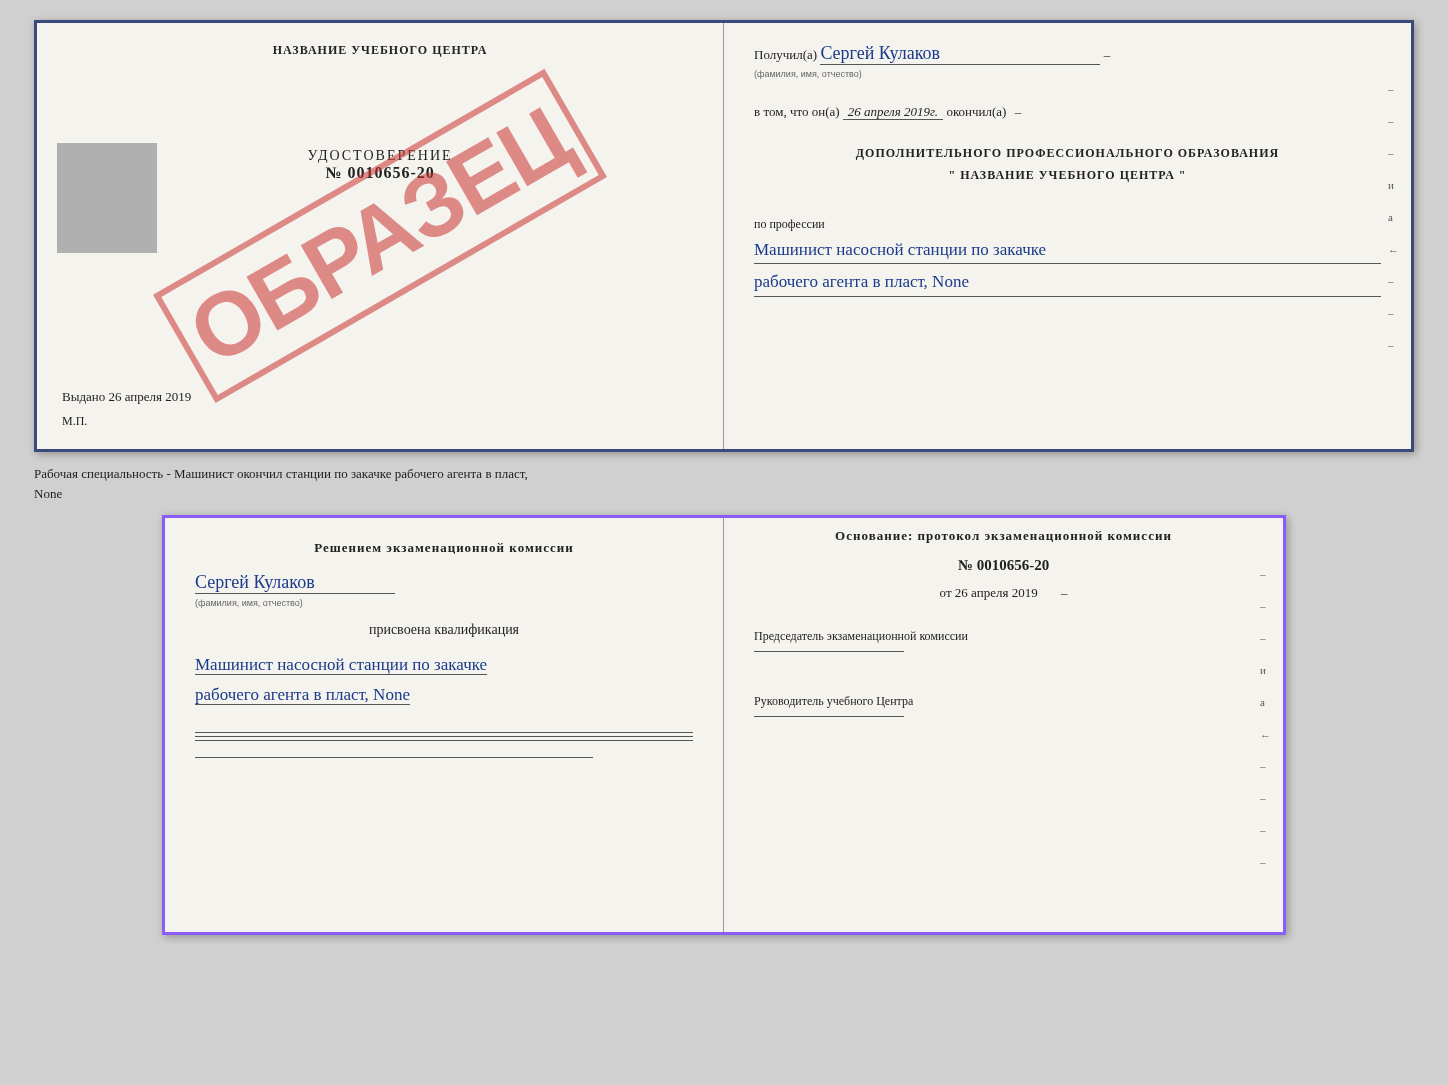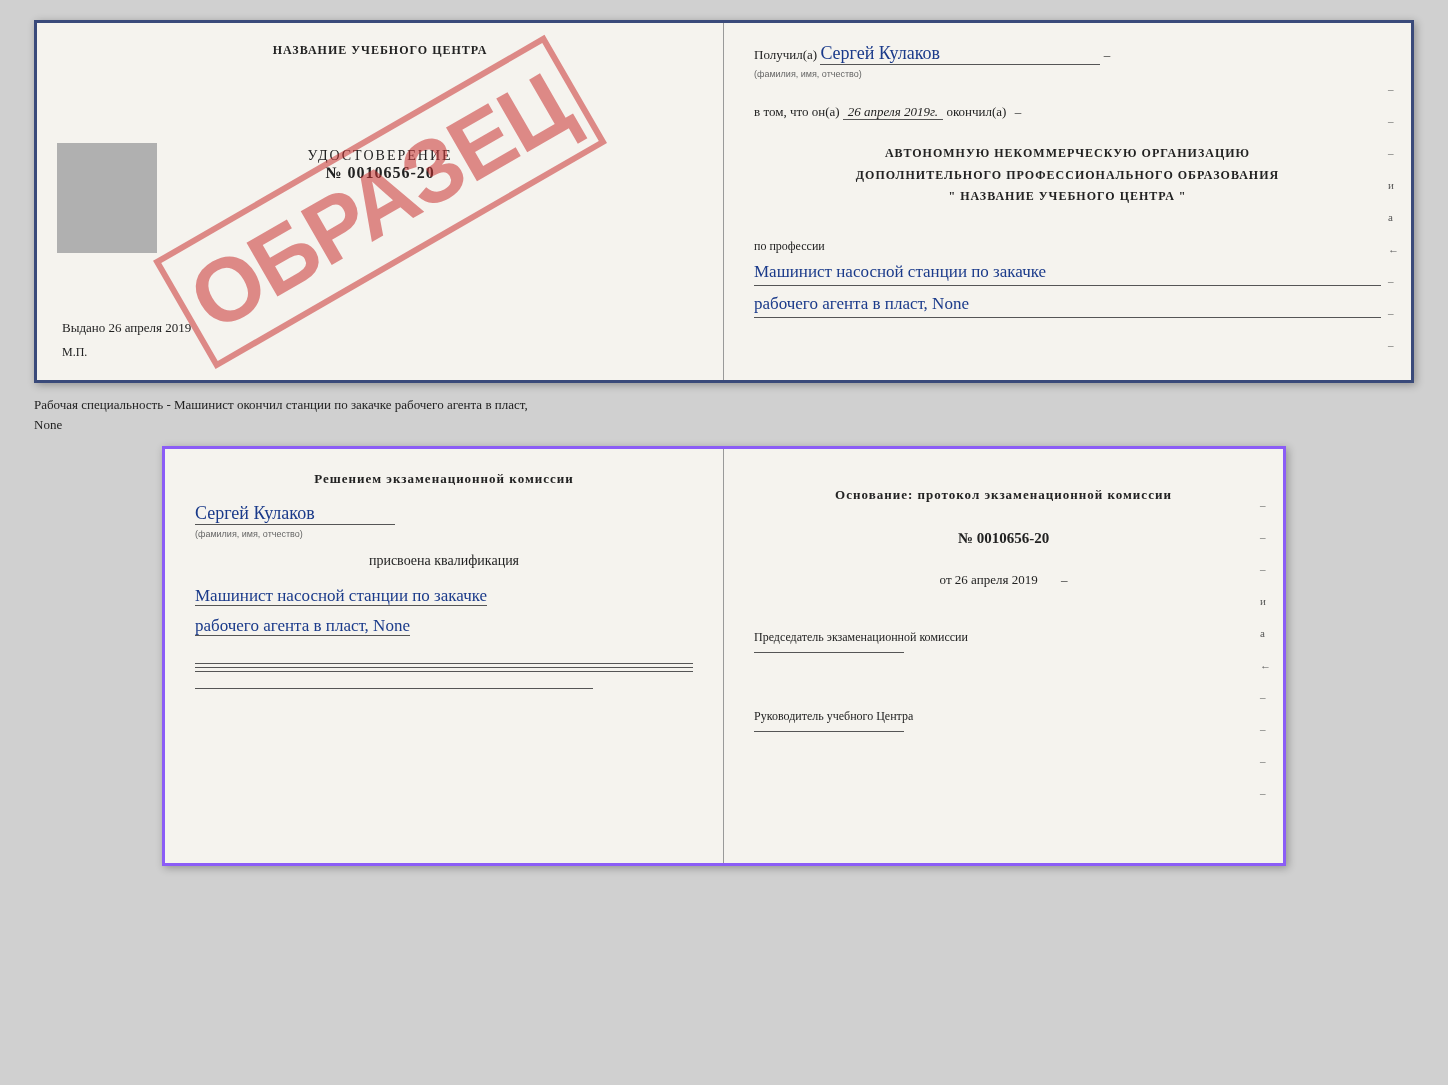--- a/index.html
+++ b/index.html
@@ -18,21 +18,21 @@
       display: flex;
       flex-direction: column;
       align-items: center;
       padding: 20px;
       gap: 8px;
     }
 
     
     .document-top {
       width: 1380px;
-      height: 363px;
+      height: 432px;
       background: #f5f3ee;
       border: 3px solid #3a4a7a;
       display: flex;
       position: relative;
       box-shadow: 2px 2px 8px rgba(0,0,0,0.3);
     }
 
     .doc-left {
       width: 50%;
       border-right: 1px solid #999;
@@ -206,24 +206,24 @@
       border-right: 1px solid #999;
       padding: 20px 30px;
       display: flex;
       flex-direction: column;
       gap: 8px;
       font-size: 13px;
     }
 
     .doc-bottom-right {
       width: 50%;
-      padding: 36px 30px;
+      padding: 8px 30px;
       display: flex;
       flex-direction: column;
-      gap: 20px;
+      gap: 6px;
       font-size: 13px;
     }
 
     .decision-title {
       font-size: 13px;
       font-weight: bold;
       letter-spacing: 1px;
       color: #222;
       text-align: center;
       line-height: 1.6;
@@ -358,21 +358,20 @@
       </div>
 
       <div class="vtom-row">
         <span>в том, что он(а)</span>
         <span class="vtom-date">26 апреля 2019г.</span>
         <span>окончил(а)</span>
         <span style="margin-left:5px;">–</span>
       </div>
 
       <div class="org-block">
-        <div>АВТОНОМНУЮ НЕКОММЕРЧЕСКУЮ ОРГАНИЗАЦИЮ</div>
         <div>ДОПОЛНИТЕЛЬНОГО ПРОФЕССИОНАЛЬНОГО ОБРАЗОВАНИЯ</div>
         <div>" НАЗВАНИЕ УЧЕБНОГО ЦЕНТРА "</div>
       </div>
 
       <div class="po-professii">
         <span>по профессии</span>
         <span class="profession-name">Машинист насосной станции по закачке</span>
         <span class="profession-name">рабочего агента в пласт, None</span>
       </div>
 

